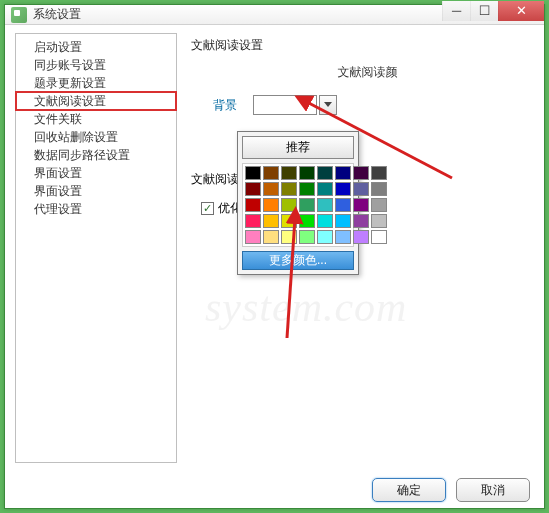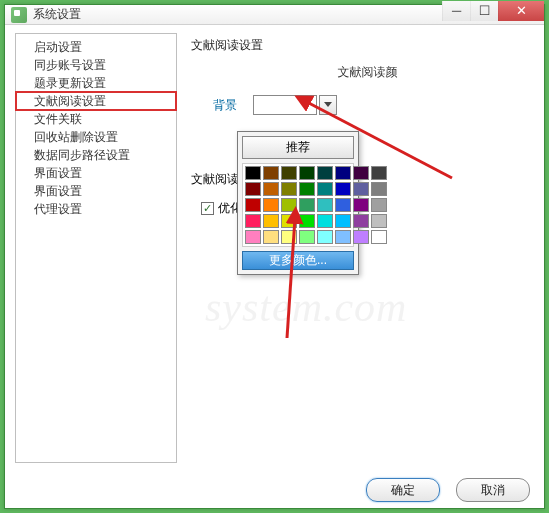--- a/index.html
+++ b/index.html
@@ -125,25 +125,24 @@
       bottom: 6px; left: 0; right: 0;
       display: flex;
       justify-content: flex-end;
       padding-right: 14px;
       gap: 10px;
     }
     .btn {
       min-width: 74px;
       height: 24px;
       border: 1px solid #8a8a8a;
-      border-radius: 11px;
+      border-radius: 5px;
       background: linear-gradient(#fdfdfd,#e6e6e6);
       display: flex; align-items: center; justify-content: center;
       color: #222;
-      margin-left: 6px;
     }
     .btn.default {
       border-color: #3a7fbf;
       box-shadow: 0 0 2px #6fb0e8;
     }
     
     .color-popup {
       position: absolute;
       left: 60px; top: 62px;
       width: 122px;

